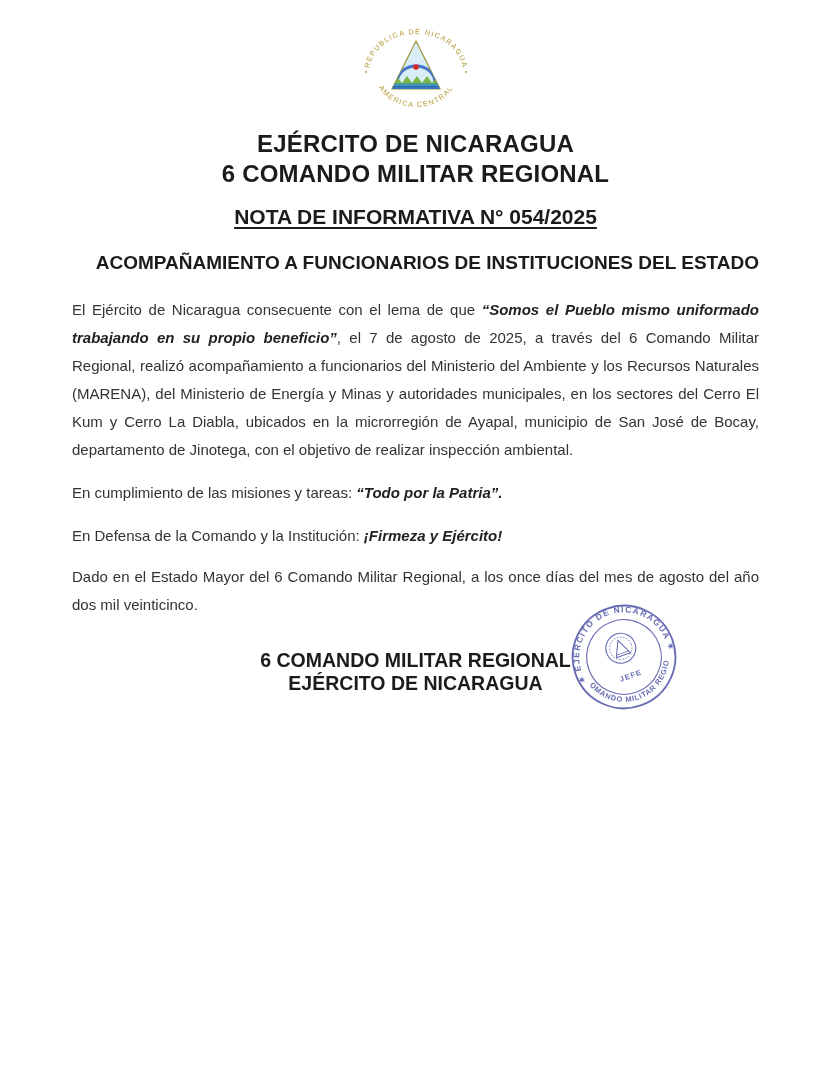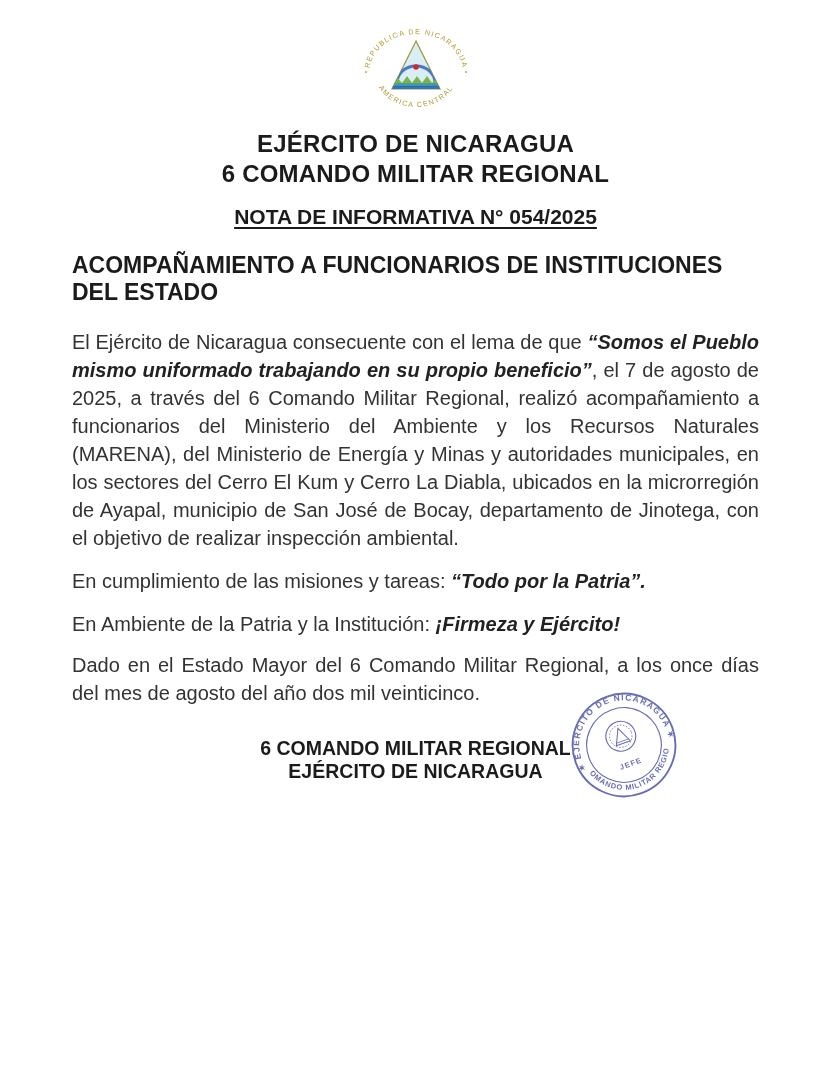--- a/index.html
+++ b/index.html
@@ -20,25 +20,25 @@
     margin-top:12px;text-align:center;
     font-size:24px;font-weight:bold;line-height:30px;
     color:#1b1b1b;letter-spacing:0.2px;
   }
   .nota{
     margin-top:16px;text-align:center;
     font-size:21px;font-weight:bold;color:#1b1b1b;
     text-decoration:underline;text-underline-offset:3px;
   }
   .subject{
-    margin-top:23px;text-align:left;
-    font-size:23px;font-weight:bold;color:#1b1b1b;
+    margin-top:23px;text-align:right;
+    font-size:19px;font-weight:bold;color:#1b1b1b;
   }
   .body-p{
-    font-size:20px;line-height:28px;margin:15px 0 0 0;
+    font-size:15px;line-height:28px;margin:15px 0 0 0;
     text-align:justify;color:#333333;
   }
   .p-first{margin-top:22px;}
   .p-dado{margin-top:13px;}
   .bi{font-weight:bold;font-style:italic;color:#222;}
   .b{font-weight:bold;color:#222;}
   .sig-wrap{position:relative;margin-top:16px;height:140px;}
   .sig-text{
     padding-top:14px;text-align:center;
     font-size:19.5px;font-weight:bold;line-height:23px;color:#1b1b1b;
@@ -92,21 +92,21 @@
 
   <div class="nota">NOTA DE INFORMATIVA N° 054/2025</div>
 
   <div class="subject">ACOMPAÑAMIENTO A FUNCIONARIOS DE INSTITUCIONES DEL ESTADO</div>
 
   <p class="body-p p-first"><span>El Ejército de Nicaragua consecuente con el lema de que </span><span class="bi">“Somos el Pueblo mismo uniformado trabajando en su propio beneficio”</span><span>, el 7 de agosto de 2025, a través del 6 Comando Militar Regional, realizó acompañamiento a funcionarios del Ministerio del Ambiente y los Recursos Naturales (MARENA), del Ministerio de Energía y Minas y autoridades municipales, en los sectores del Cerro El Kum y Cerro La Diabla, ubicados en la microrregión de Ayapal, municipio de San José de Bocay, departamento de Jinotega, con el objetivo de realizar inspección ambiental.</span></p>
 
 
   <p class="body-p"><span>En cumplimiento de las misiones y tareas: </span><span class="bi">“Todo por la Patria”.</span></p>
 
-  <p class="body-p"><span>En Ambiente de la Patria y la Institución: </span><span class="bi">¡Firmeza y Ejército!</span></p>
+  <p class="body-p"><span>En Defensa de la Comando y la Institución: </span><span class="bi">¡Firmeza y Ejército!</span></p>
 
   <p class="body-p p-dado">Dado en el Estado Mayor del 6 Comando Militar Regional, a los once días del mes de agosto del año dos mil veinticinco.</p>
 
   <div class="sig-wrap">
     <div class="sig-text">
       <div>6 COMANDO MILITAR REGIONAL</div>
       <div>EJÉRCITO DE NICARAGUA</div>
     </div>
     <div class="stamp">
       <svg width="112" height="112" viewBox="0 0 120 120">

